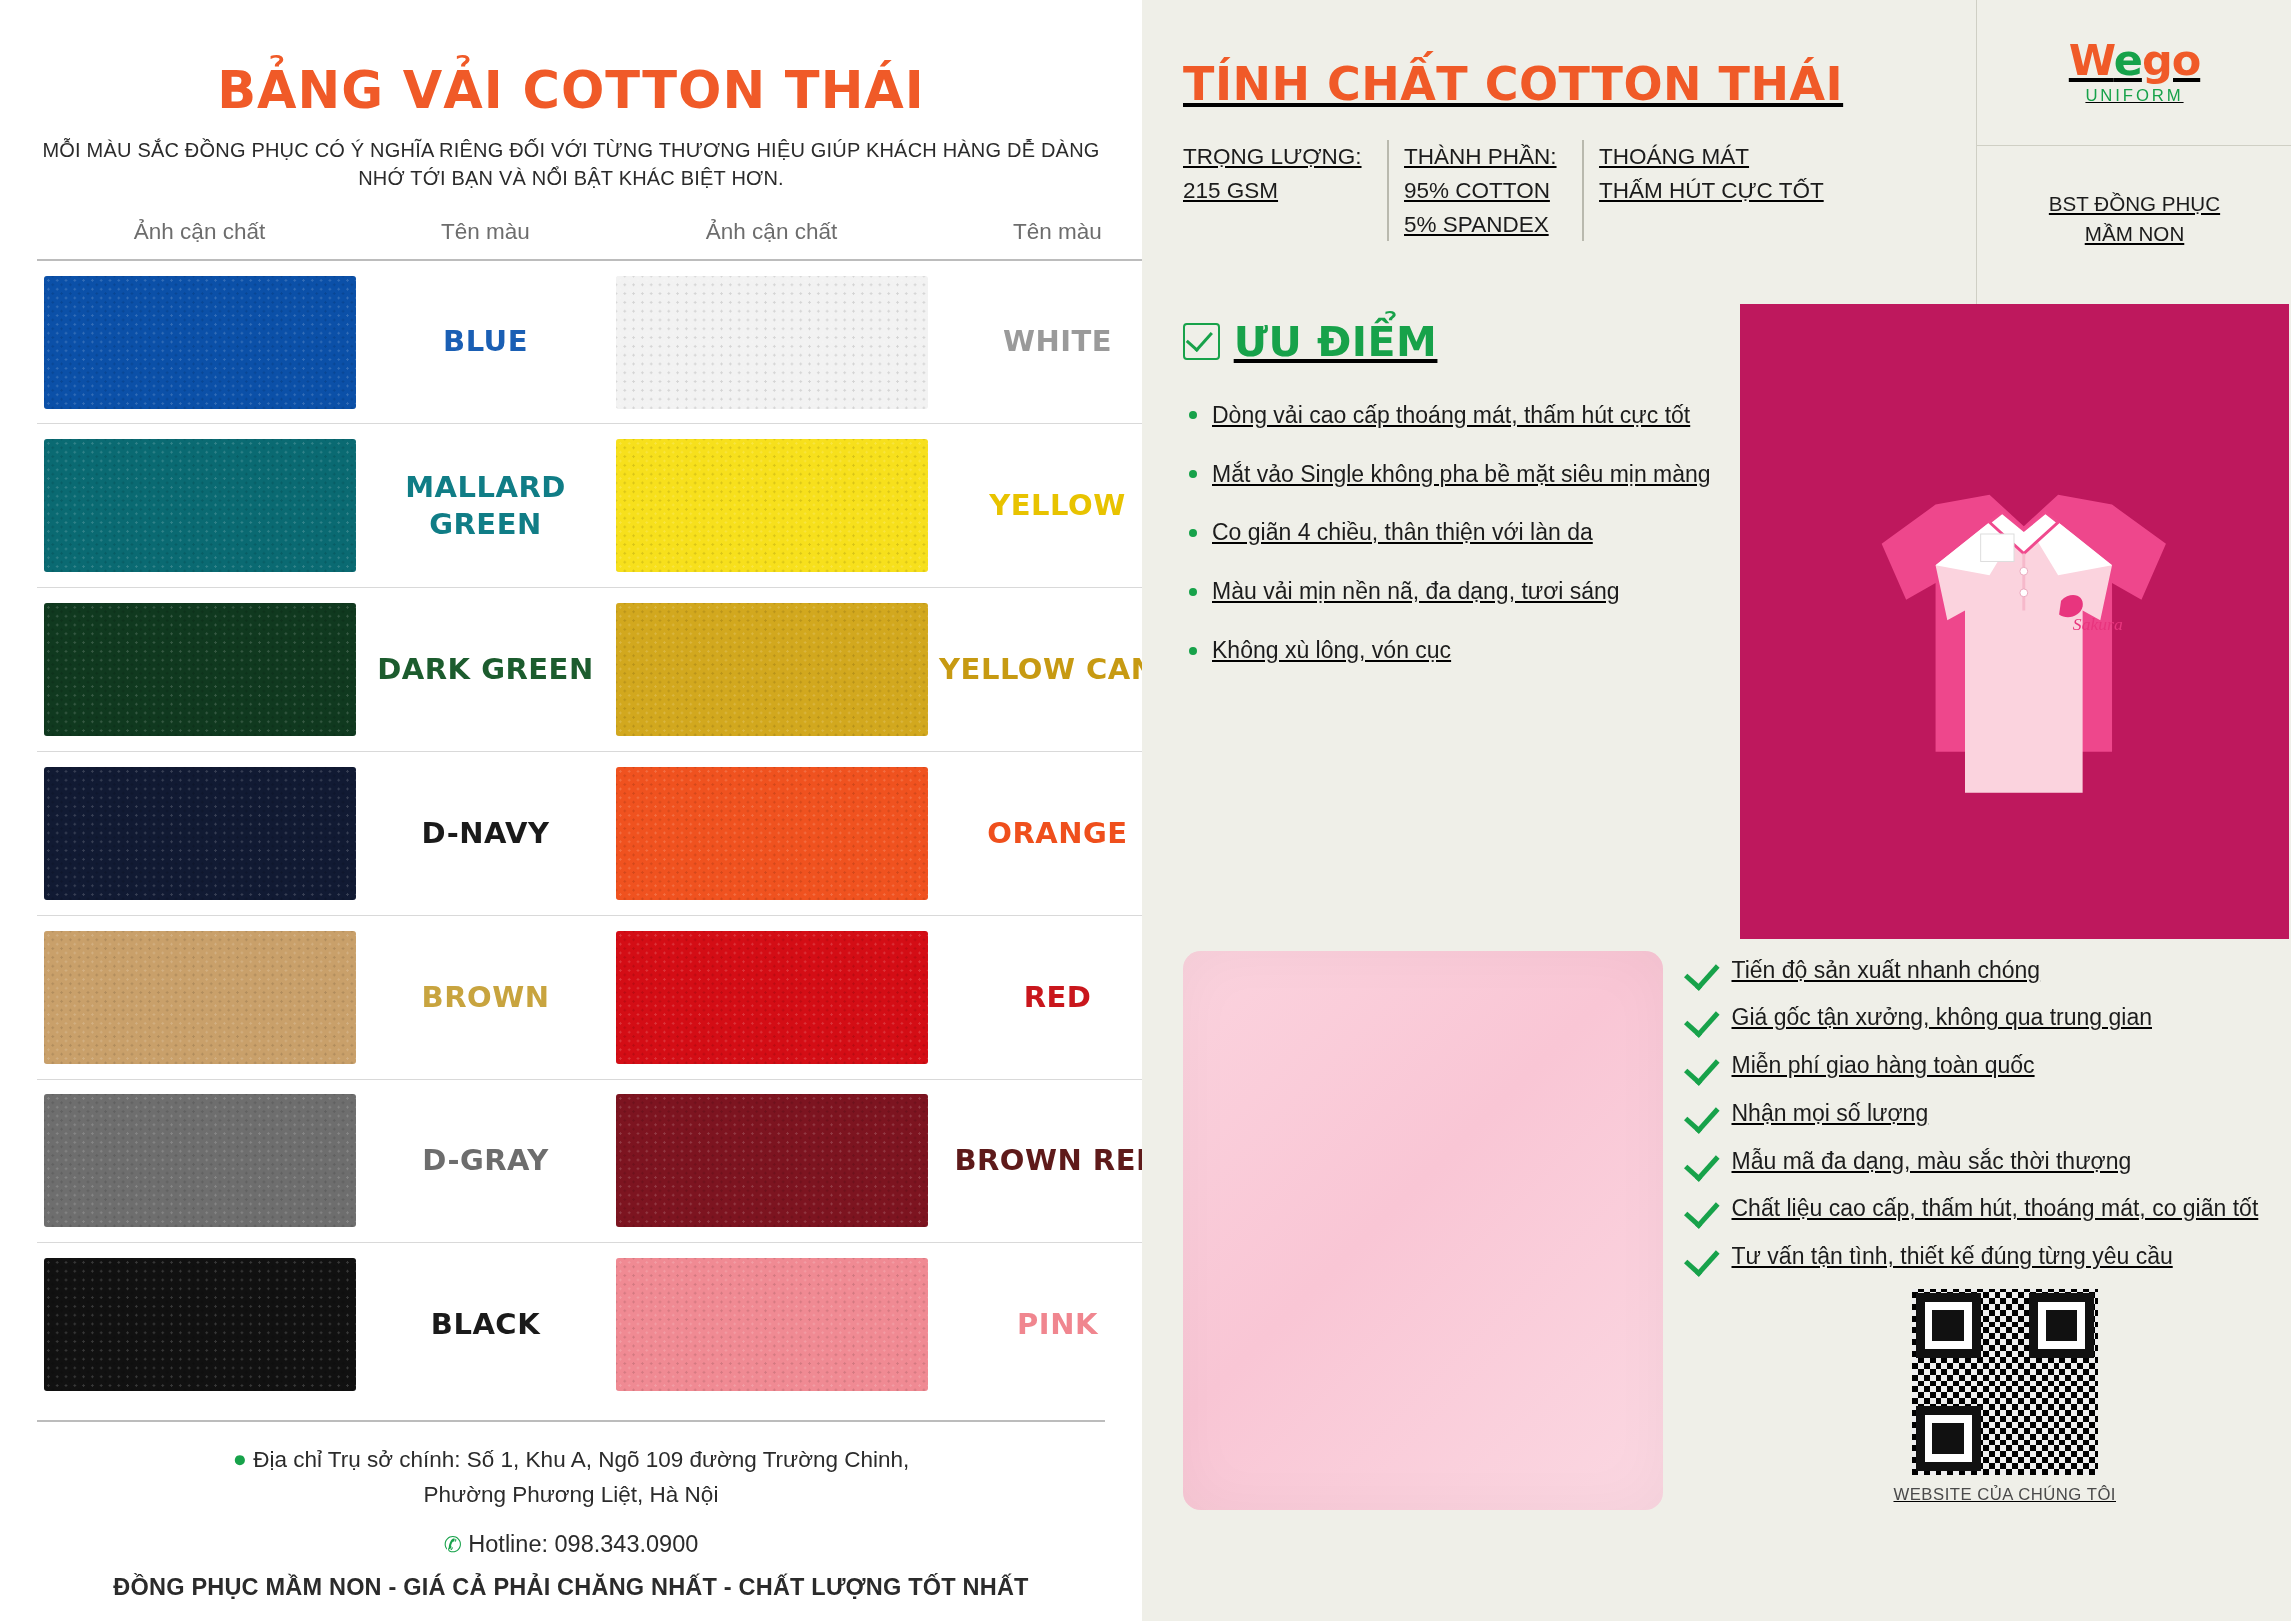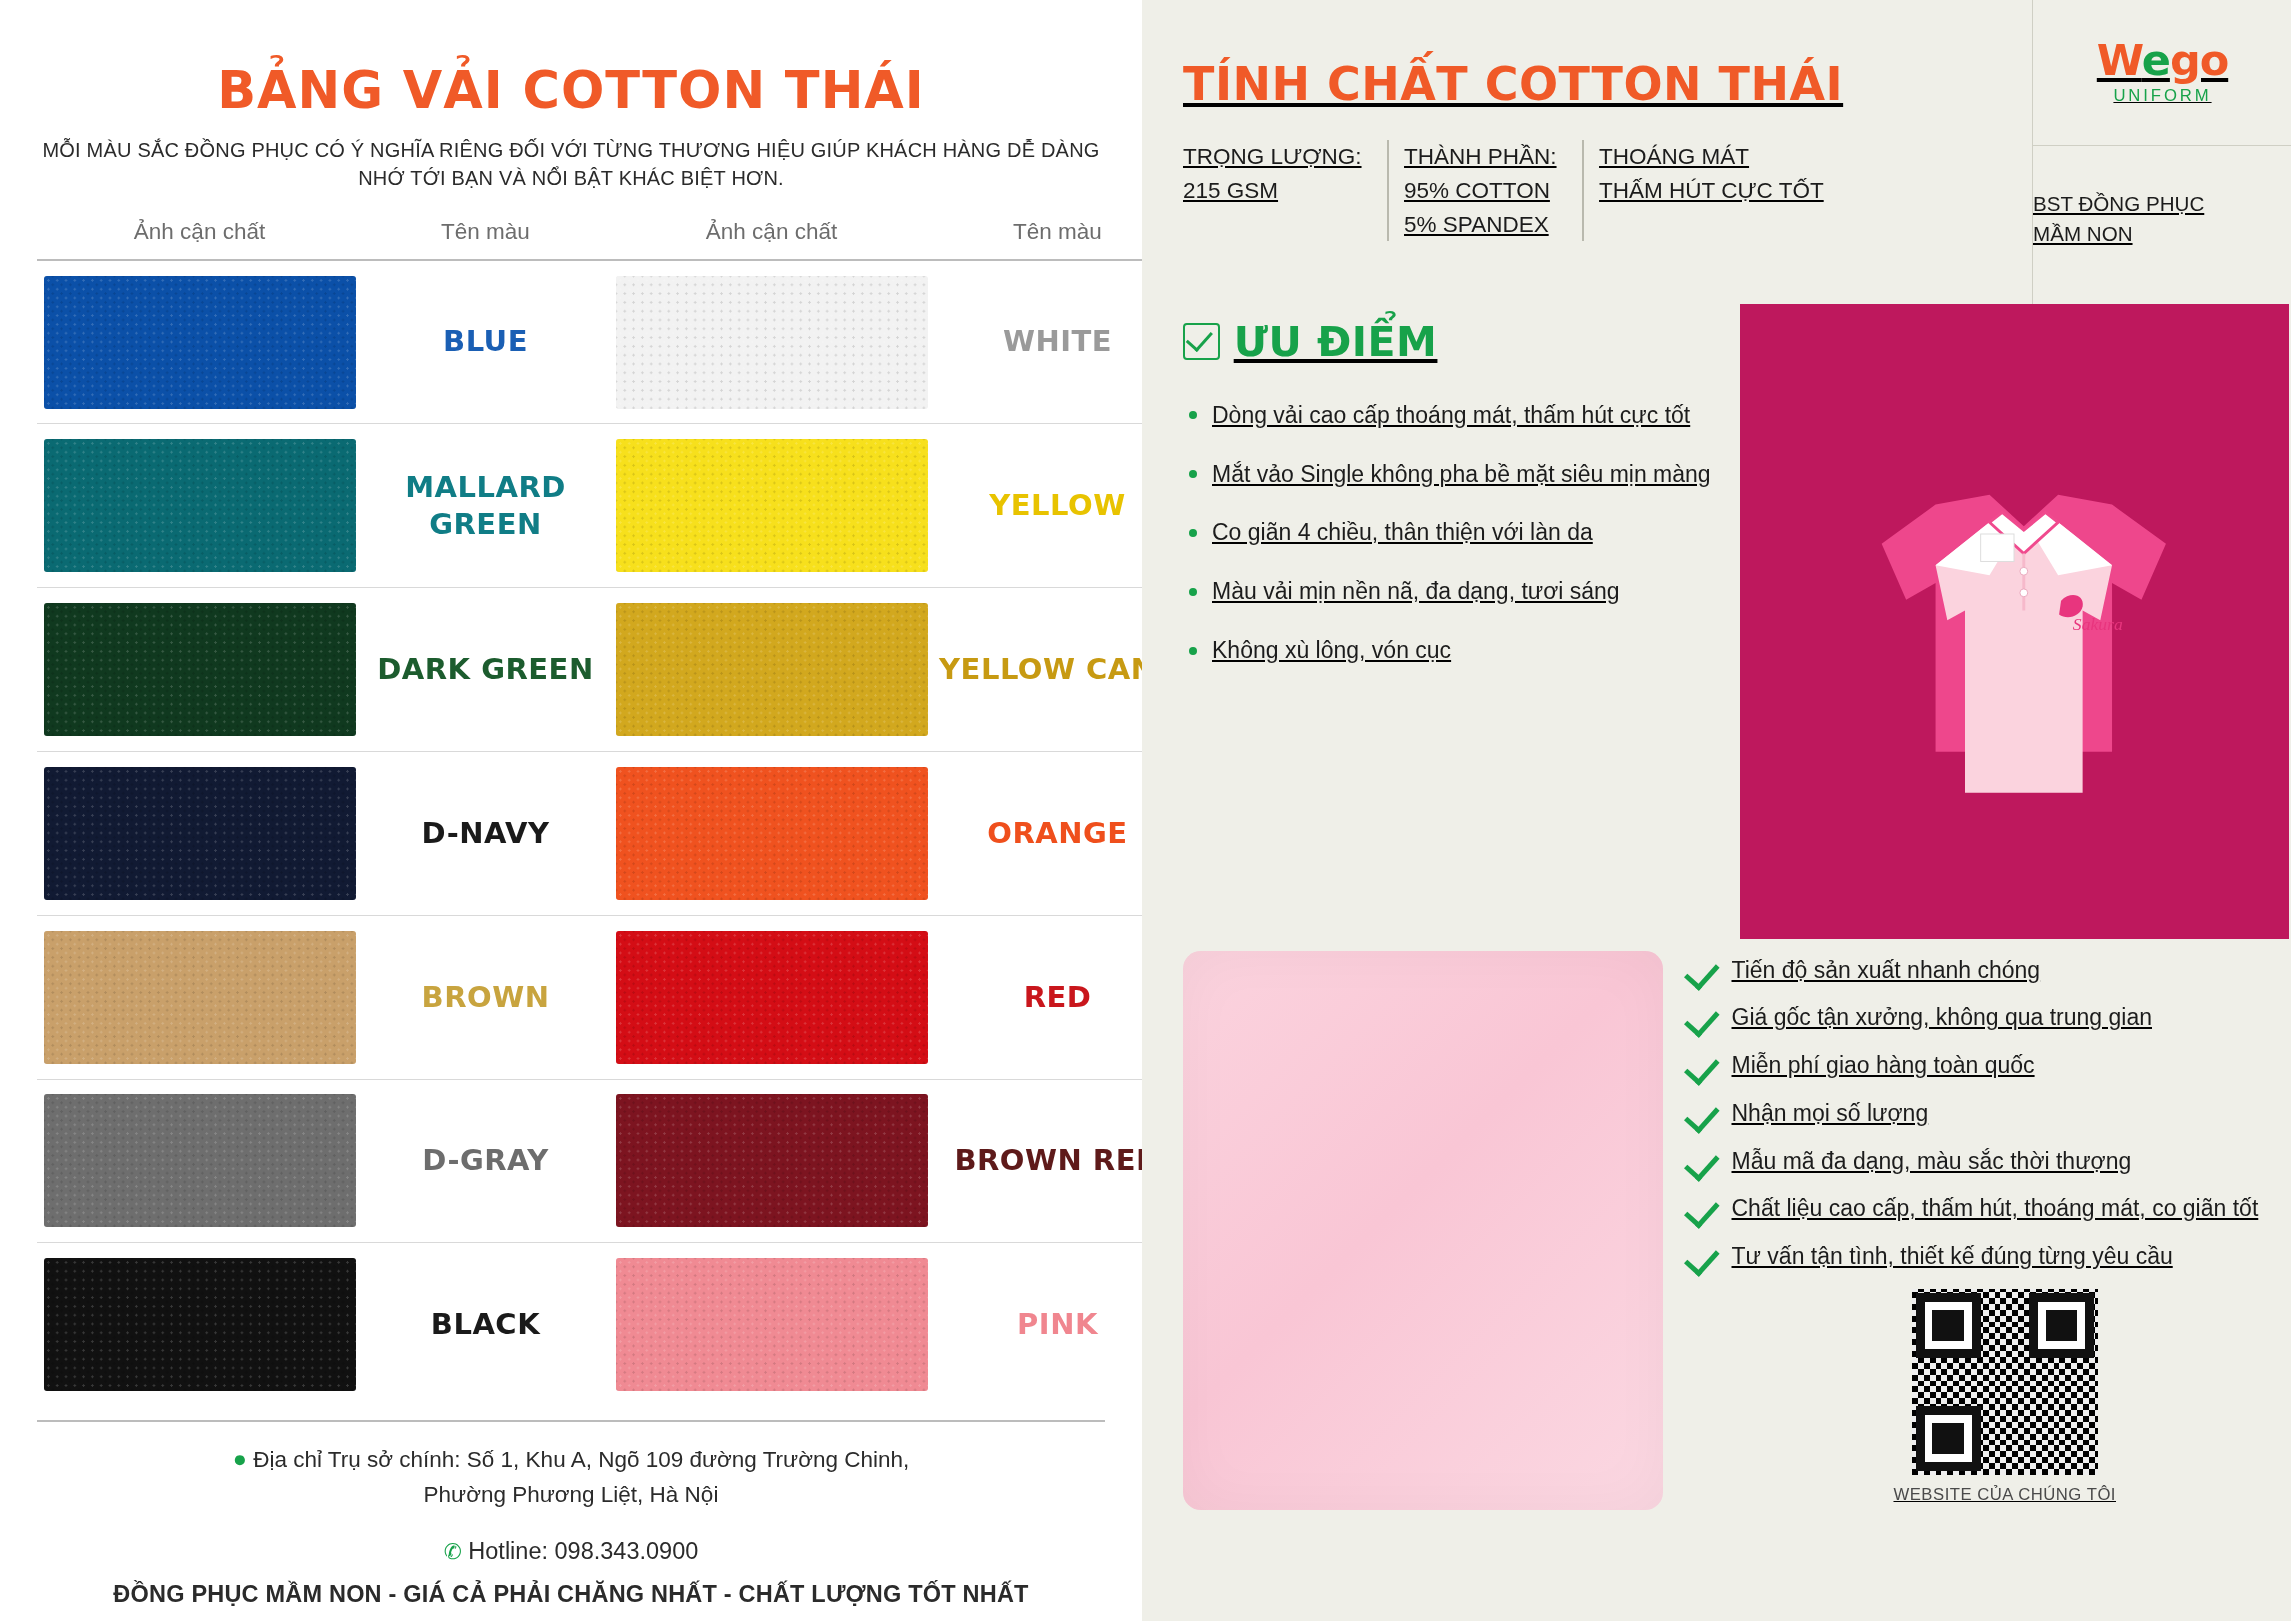--- a/index.html
+++ b/index.html
@@ -101,21 +101,21 @@
     padding-top: 19.6px;
     text-align: center;
     color: #2b2b2b;
   }
   .faddr {
     font-size: 22.5px;
     line-height: 1.55;
   }
   .fhot {
     font-size: 23.5px;
-    margin-top: 25px;
+    margin-top: 18px;
   }
   .fbold {
     font-size: 23.5px;
     font-weight: bold;
     margin-top: 15.7px;
     letter-spacing: 0.2px;
   }
   .pin { color: #17a24a; font-size: 23.5px; }
   .phone { color: #17a24a; font-size: 21.6px; }
 
@@ -152,24 +152,24 @@
   }
   .spec {
     padding: 0 25.5px 0 0;
     line-height: 1.5;
   }
   .spec:not(:first-child) {
     border-left: 2px solid #b9b9ae;
     padding-left: 15px;
   }
   .r-top-right {
-    width: 260px;
+    width: 316px;
     border-left: 1.5px solid #cfcfc4;
     box-sizing: border-box;
-    text-align: left;
+    text-align: center;
   }
   .logo-box {
     height: 145px;
     border-bottom: 1.5px solid #cfcfc4;
     display: flex;
     flex-direction: column;
     align-items: center;
     justify-content: center;
   }
   .logo-word {

